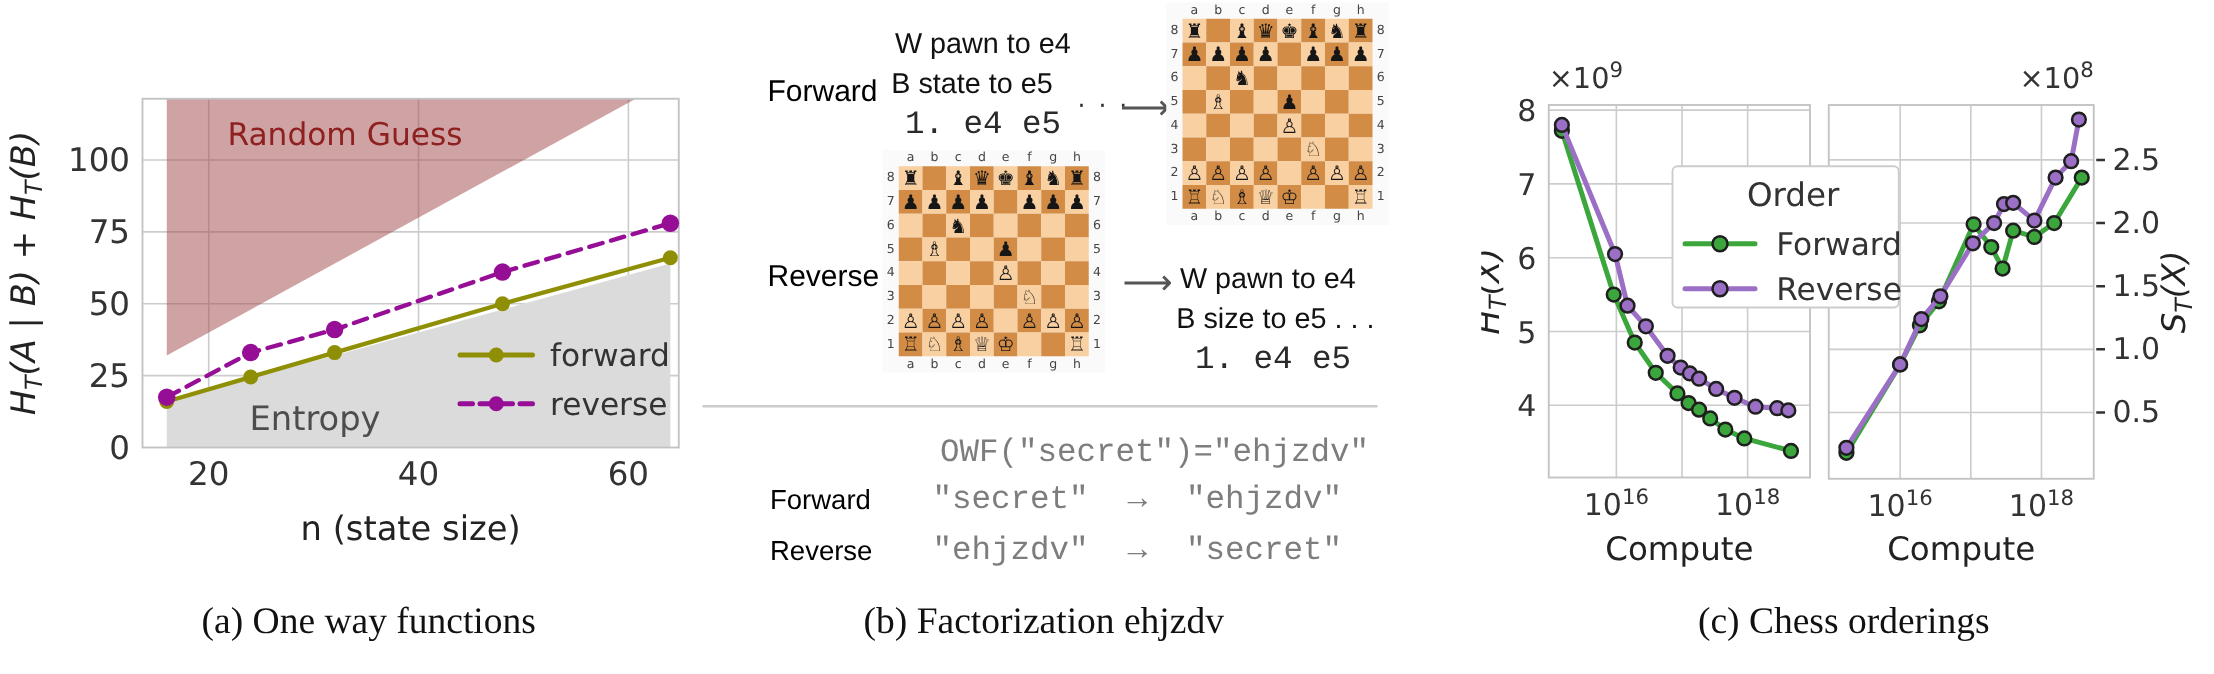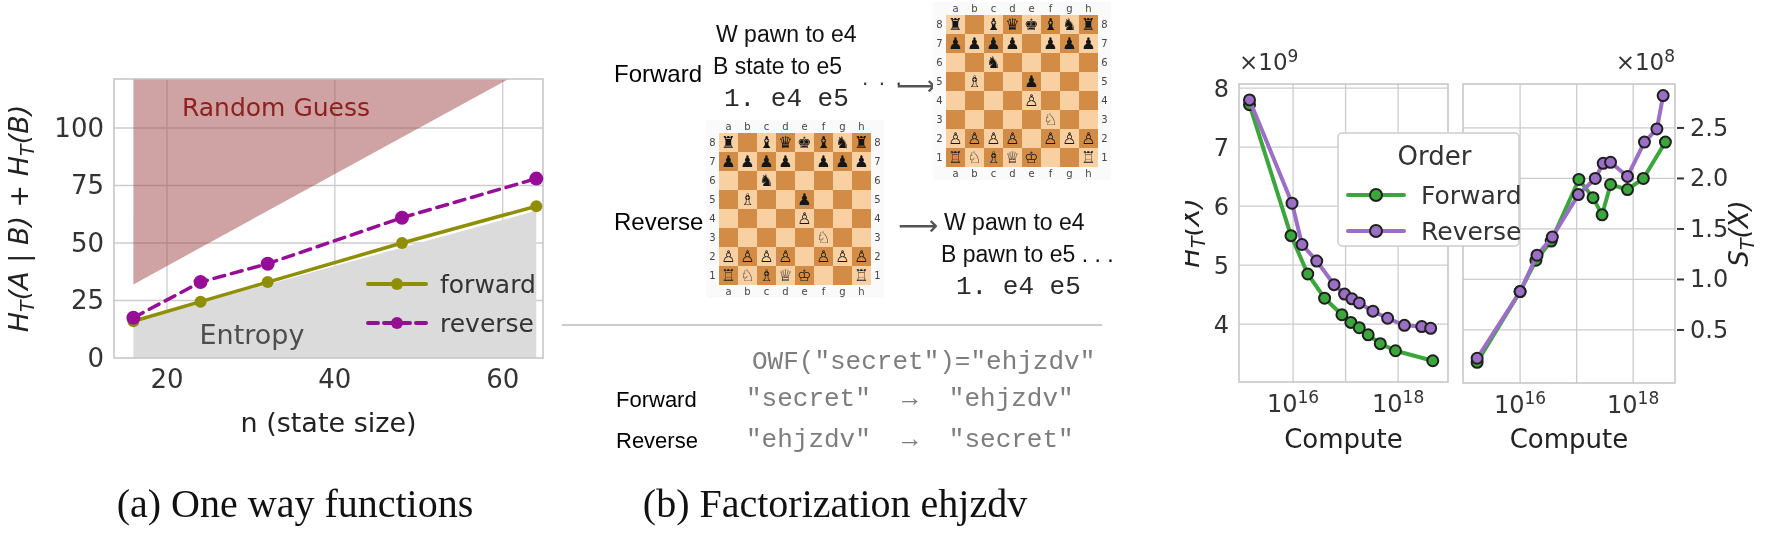--- a/index.html
+++ b/index.html
@@ -7,21 +7,21 @@
         font-family:"DejaVu Sans",sans-serif;}
   .abs{position:absolute;}
   svg{position:absolute;}
   .blabel{font-family:"Liberation Sans","DejaVu Sans",sans-serif;font-size:24px;}
   .moves{font-family:"Liberation Sans","DejaVu Sans",sans-serif;font-size:23px;color:#111;line-height:32px;white-space:pre;}
   .mono{font-family:"Liberation Mono","DejaVu Sans Mono",monospace;font-size:26px;color:#2a2a2a;white-space:pre;}
   .monog{font-family:"Liberation Mono","DejaVu Sans Mono",monospace;font-size:26px;color:#7d7d7d;white-space:pre;}
   .cdots{font-size:20px;color:#333;letter-spacing:2px;}
   .arrow{font-size:28px;color:#555;line-height:28px;}
   .divider{border-top:2px solid #cccccc;height:0;}
-  .caption{font-family:"Liberation Serif","DejaVu Serif",serif;font-size:40px;color:#111;
+  .caption{font-family:"Liberation Serif","DejaVu Serif",serif;font-size:30px;color:#111;
            transform:translateX(-50%);white-space:nowrap;}
   .board{display:grid;grid-template-columns:13px repeat(8,19px) 13px;
          grid-template-rows:13px repeat(8,19px) 13px;background:#fafafa;}
   .bcoord{font-size:10px;color:#444;display:flex;align-items:center;justify-content:center;}
   .bsq{width:19px;height:19px;display:flex;align-items:center;justify-content:center;
        font-size:16px;color:#161616;line-height:19px;}
 </style>
 </head>
 <body>
 
@@ -287,21 +287,21 @@
       <div class="bcoord">c</div>
       <div class="bcoord">d</div>
       <div class="bcoord">e</div>
       <div class="bcoord">f</div>
       <div class="bcoord">g</div>
       <div class="bcoord">h</div>
       <div class="bcoord"></div>
     </div>
   <div class="abs arrow" style="left:898px;top:212px">⟶</div>
   <div class="abs moves" style="left:944px;top:206px">W pawn to e4</div>
-  <div class="abs moves" style="left:941px;top:238px">B pawn to e5 . . .</div>
+  <div class="abs moves" style="left:941px;top:238px">B size to e5 . . .</div>
   <div class="abs mono" style="left:956px;top:272px">1. e4 e5</div>
 
   <div class="abs divider" style="left:562px;top:324px;width:540px"></div>
 
   <div class="abs monog" style="left:752px;top:347px">OWF("secret")="ehjzdv"</div>
   <div class="abs blabel" style="left:616px;top:387px;font-size:22px">Forward</div>
   <div class="abs monog" style="left:746px;top:384px">"secret"  →  "ehjzdv"</div>
   <div class="abs blabel" style="left:616px;top:428px;font-size:22px">Reverse</div>
   <div class="abs monog" style="left:746px;top:425px">"ehjzdv"  →  "secret"</div>
 
@@ -423,13 +423,14 @@
           <text x="236" y="204" font-size="25" fill="#333">Forward</text>
           <line x1="163" y1="231" x2="219" y2="231" stroke="#9a6fc5" stroke-width="4" stroke-linecap="round"></line>
           <circle cx="191" cy="231" r="6" fill="#9a6fc5" stroke="#1f1f1f" stroke-width="2"></circle>
           <text x="236" y="240" font-size="25" fill="#333">Reverse</text>
         </g>
       </g>
     </svg>
 
   <div class="abs caption" style="left:295px;top:480px">(a) One way functions</div>
   <div class="abs caption" style="left:835px;top:480px">(b) Factorization ehjzdv</div>
+  <div class="abs caption" style="left:1475px;top:480px">(c) Chess orderings</div>
 </div>
 
 </body></html>

